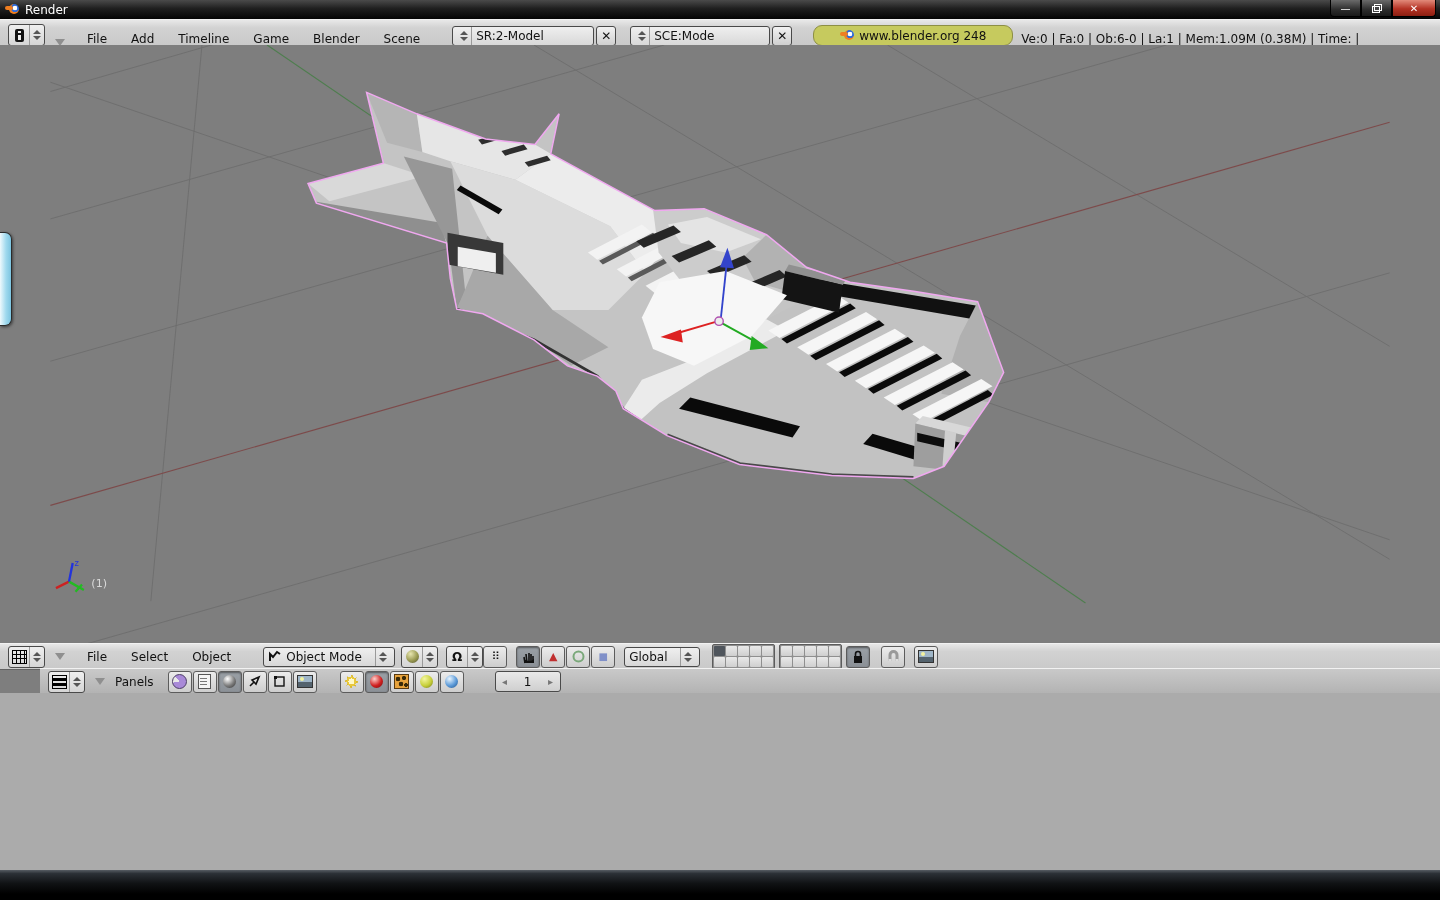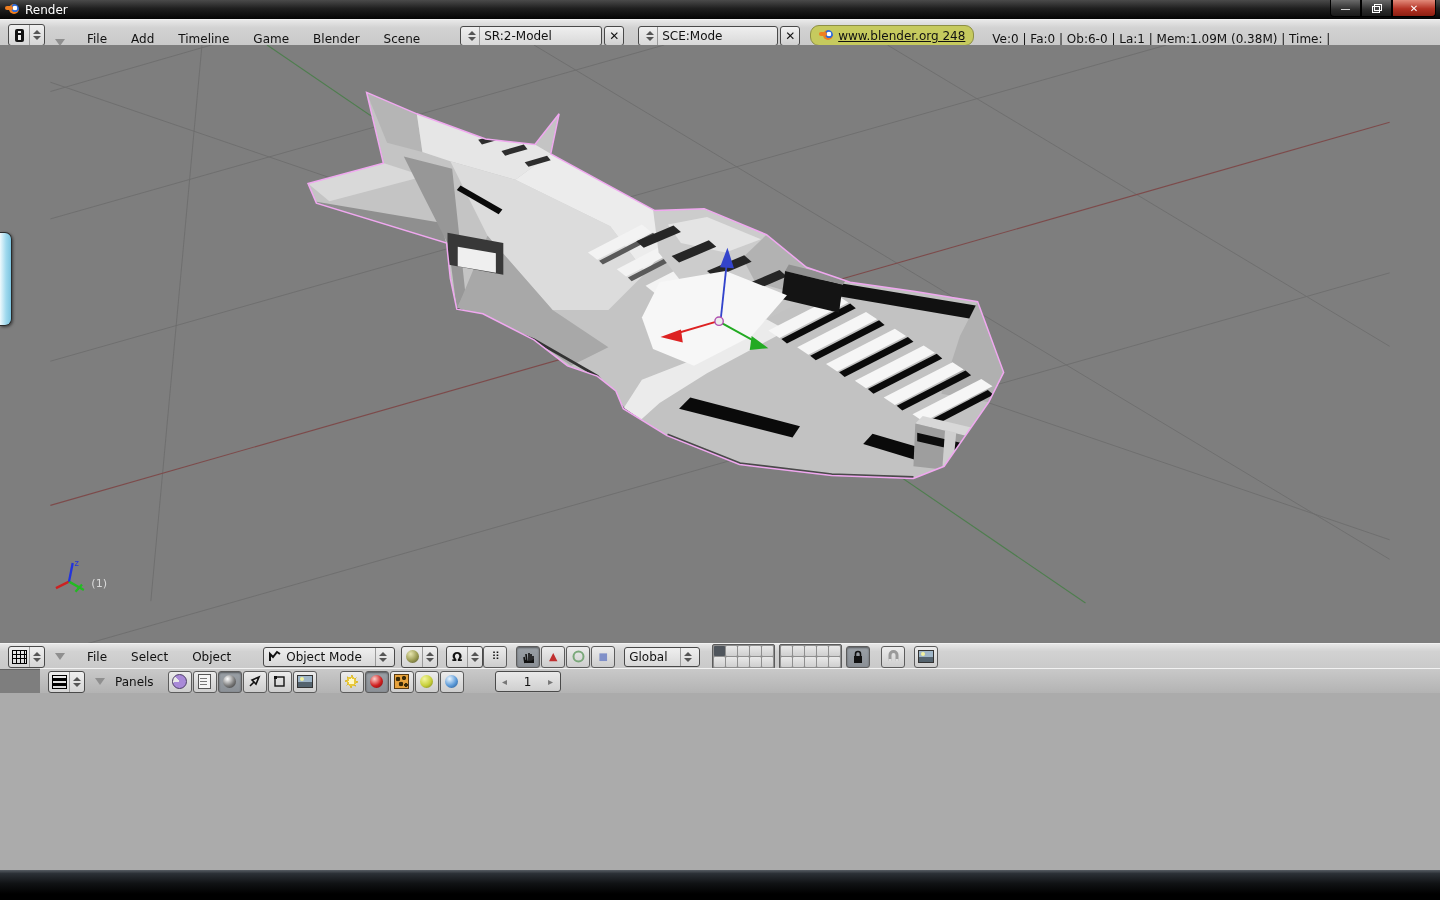--- a/index.html
+++ b/index.html
@@ -52,23 +52,23 @@
   .wtype .icon{width:20px;display:flex;justify-content:center;}
 
   
   .blogo{position:relative;width:14px;height:11px;display:inline-block;}
   .blogo .ring{position:absolute;right:0;top:0;width:10px;height:10px;border-radius:50%;
     background:radial-gradient(circle at 60% 40%,#fff 0 2px,#2f6bd8 2.6px 4px,#ef7e20 4.4px);}
   .blogo .tail{position:absolute;left:0;top:2px;width:8px;height:4px;border-radius:3px;background:#ef7e20;}
 
   
   .menubar{left:0;top:19px;width:1440px;height:26px;align-items:flex-end;}
-  .verbtn{display:inline-flex;align-items:center;gap:5px;height:19px;padding:0 8px;
-    border-radius:9px;border:1px solid #8d8f45;background:#c6ca5e;margin-left:10px;text-decoration:underline;}
-  .stats{margin-left:18px;white-space:nowrap;}
+  .verbtn{display:inline-flex;align-items:center;gap:5px;height:19px;padding:0 26px;
+    border-radius:9px;border:1px solid #8d8f45;background:#c6ca5e;margin-left:21px;}
+  .stats{margin-left:8px;white-space:nowrap;}
 
   
   .viewport{left:0;top:45px;width:1440px;height:598px;background:#7e7e7e;}
   .sidetab{left:0;top:187px;width:11px;height:92px;border:1px solid #2b2b2b;border-left:none;
     border-radius:0 7px 7px 0;background:linear-gradient(90deg,#eef9fd,#9fd9ee 55%,#7cc4e0);
     box-shadow:1px 1px 3px rgba(0,0,0,.5);}
 
   
   .view3dheader{left:0;top:643px;width:1440px;height:25px;}
   .layergrid{display:inline-grid;grid-template-columns:repeat(5,11px);grid-auto-rows:10px;gap:1px;
@@ -162,21 +162,21 @@
           <i class="dn"></i>
         </span>
     </div>
     <div class="collapse-tri"></div>
     <span class="menuitem">File</span>
     <span class="menuitem">Add</span>
     <span class="menuitem">Timeline</span>
     <span class="menuitem">Game</span>
     <span class="menuitem">Blender</span>
     <span class="menuitem">Scene</span>
-    <div class="bfield" style="margin-left:28px;width:132px">
+    <div class="bfield" style="margin-left:20px;width:132px">
       <span class="spinner">
           <i class="up"></i>
           <i class="dn"></i>
         </span>
       <span>SR:2-Model</span>
     </div>
     <div class="xbtn">
         <span>✕</span>
       </div>
     <div class="bfield" style="margin-left:14px;width:130px">

